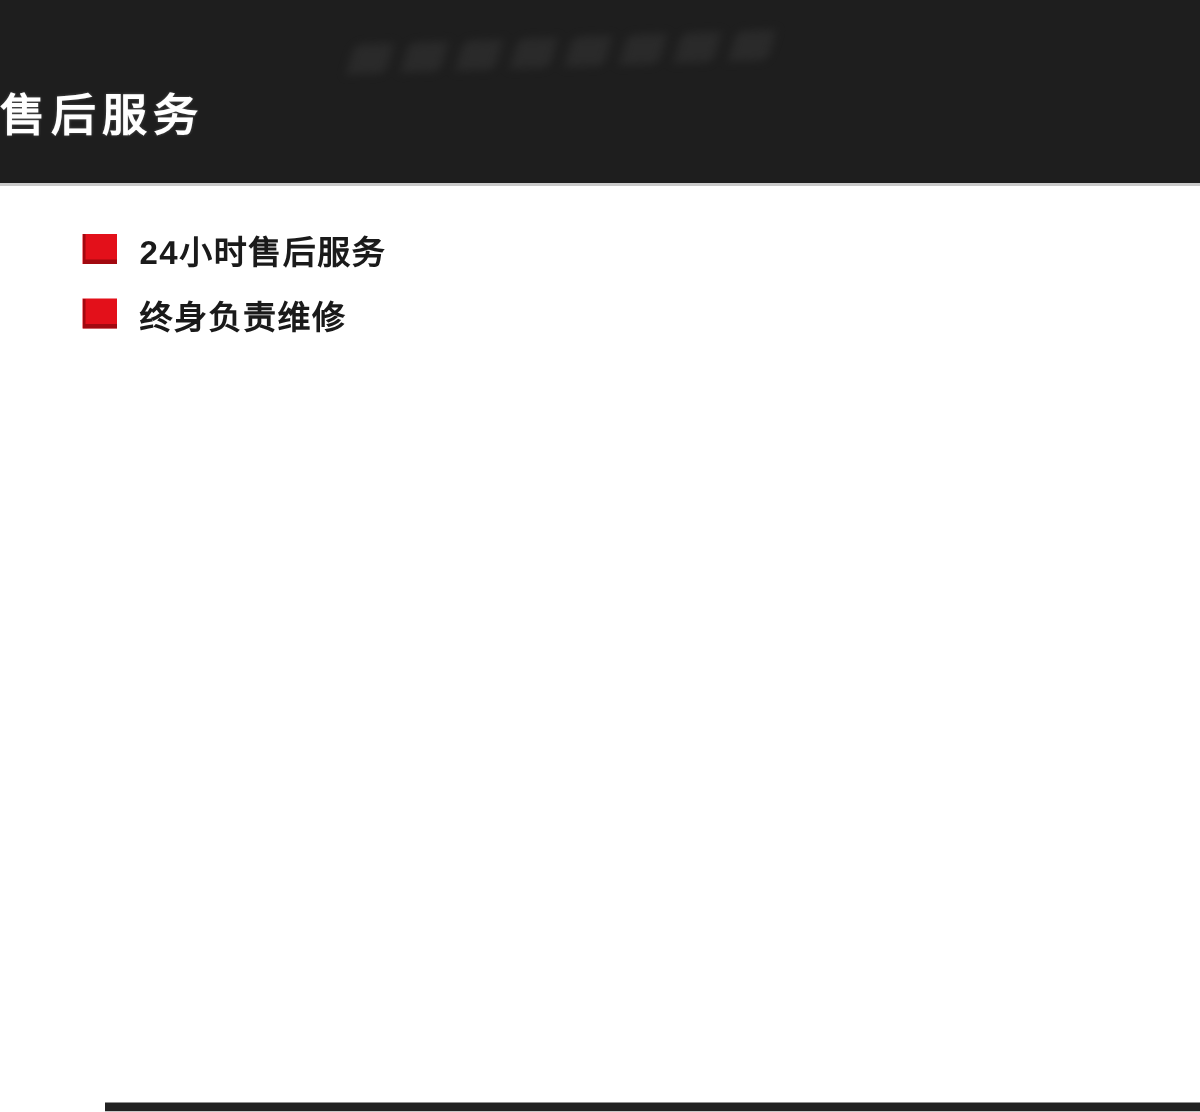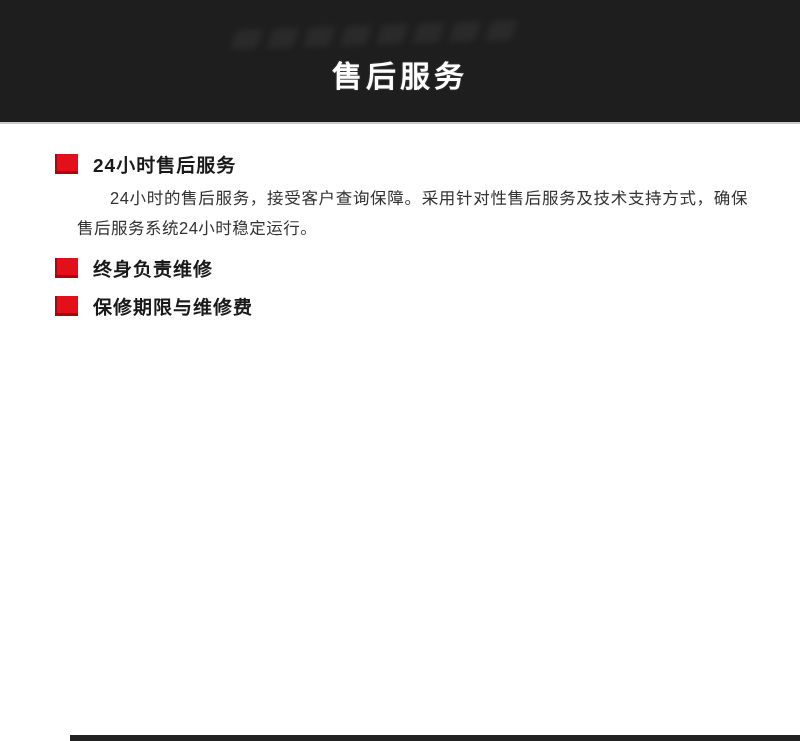--- a/index.html
+++ b/index.html
@@ -18,21 +18,20 @@
   }
 
   
   .banner {
     position: relative;
     height: 122px;
     background: #1e1e1e;
     border-bottom: 2px solid #c9c9c9;
     display: flex;
     align-items: flex-end;
-    justify-content: center;
     overflow: hidden;
   }
   .banner h1 {
     margin: 0 0 26px 0;
     color: #ffffff;
     font-size: 30px;
     font-weight: bold;
     letter-spacing: 4px;
     text-shadow: 0 0 2px rgba(255,255,255,0.25);
   }
@@ -71,21 +70,21 @@
   }
   .bullet {
     width: 23px;
     height: 20px;
     background: #e3101a;
     box-shadow: inset 2px -3px 0 0 rgba(110, 4, 10, 0.55);
     flex: 0 0 auto;
   }
   .sec-head h2 {
     margin: 0;
-    font-size: 19px;
+    font-size: 22px;
     font-weight: bold;
     color: #1a1a1a;
     letter-spacing: 1px;
   }
   .sec p {
     margin: 0 0 8px 22px;
     font-size: 16.5px;
     line-height: 30px;
     text-indent: 2em;
     text-align: justify;
@@ -115,35 +114,30 @@
     <h1>售后服务</h1>
   </header>
 
   <main class="content">
 
     <section class="sec">
       <div class="sec-head">
         <span class="bullet"></span>
         <h2>24小时售后服务</h2>
       </div>
-      <p>24小时的售后服务，接受客户查询保障。采用针对性售后服务及技术支持方式，确保售后服务系统24小时稳定运行。</p>
     </section>
 
 
     <section class="sec">
       <div class="sec-head">
         <span class="bullet"></span>
         <h2>终身负责维修</h2>
       </div>
     </section>
 
     <section class="sec">
-      <div class="sec-head">
-        <span class="bullet"></span>
-        <h2>保修期限与维修费</h2>
-      </div>
     </section>
 
   </main>
 
   <div class="bottom-bar"></div>
 
 </div>
 
 </body></html>

